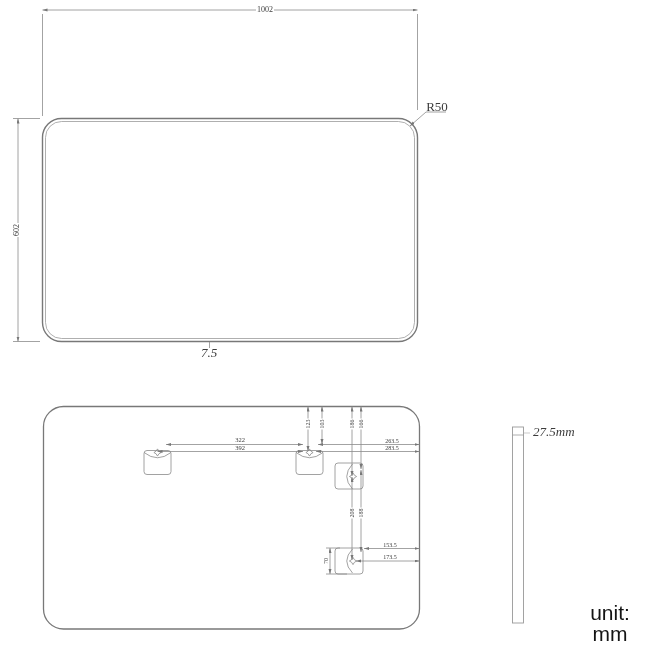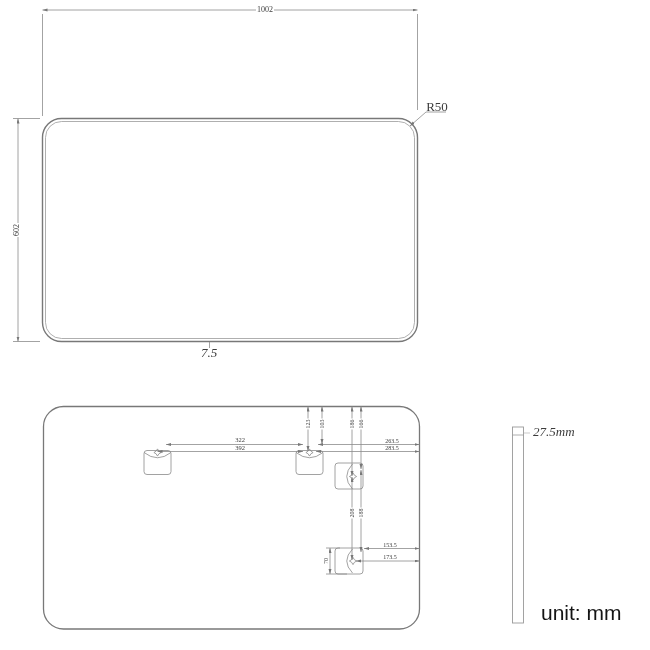--- a/index.html
+++ b/index.html
@@ -142,15 +142,15 @@
   <div class="lbl fs6 bg rot" style="left:352px;top:513px;">208</div>
   <div class="lbl fs6 bg rot" style="left:361px;top:513px;">188</div>
 
   <div class="lbl fs6 bg rot" style="left:326px;top:561px;">70</div>
 
   <div class="lbl fs6" style="left:390px;top:544.5px;">153.5</div>
   <div class="lbl fs6" style="left:390px;top:556.5px;">173.5</div>
 
   <div class="lbl fs7 left-anchor" style="left:533px;top:431px;">27.5mm</div>
 
-  <div class="unit" style="left:541px;top:602px;">unit: mm</div>
+  <div class="unit" style="left:570px;top:602px;text-align:center;">unit: mm</div>
 
 </div>
 
 </body></html>

